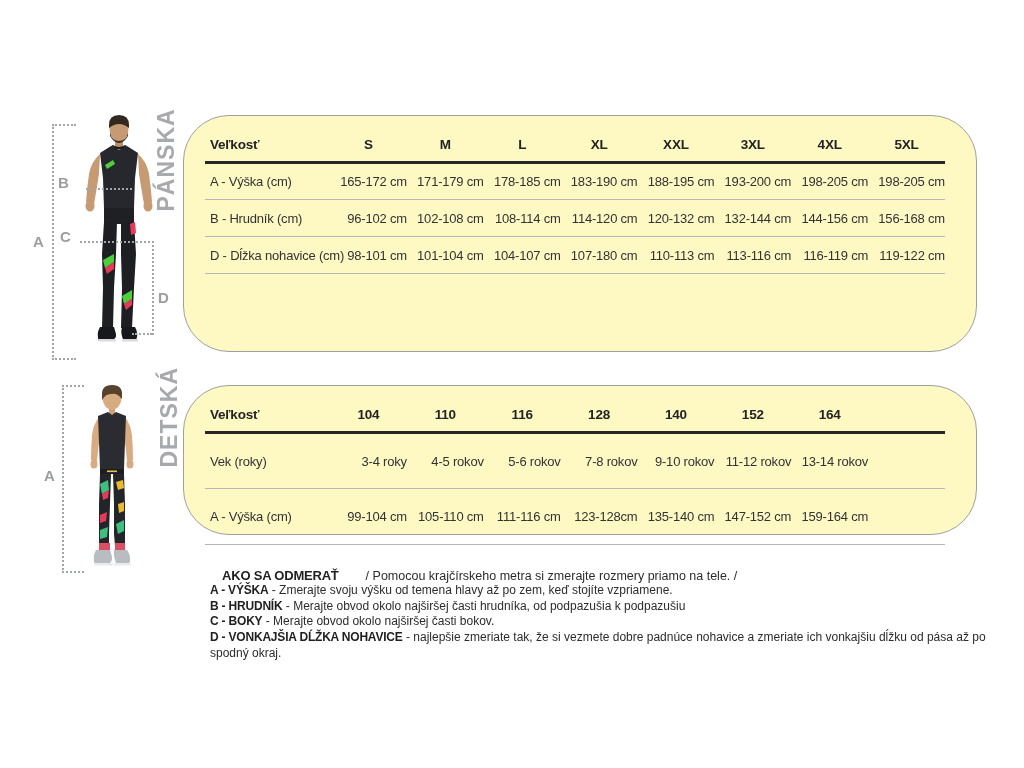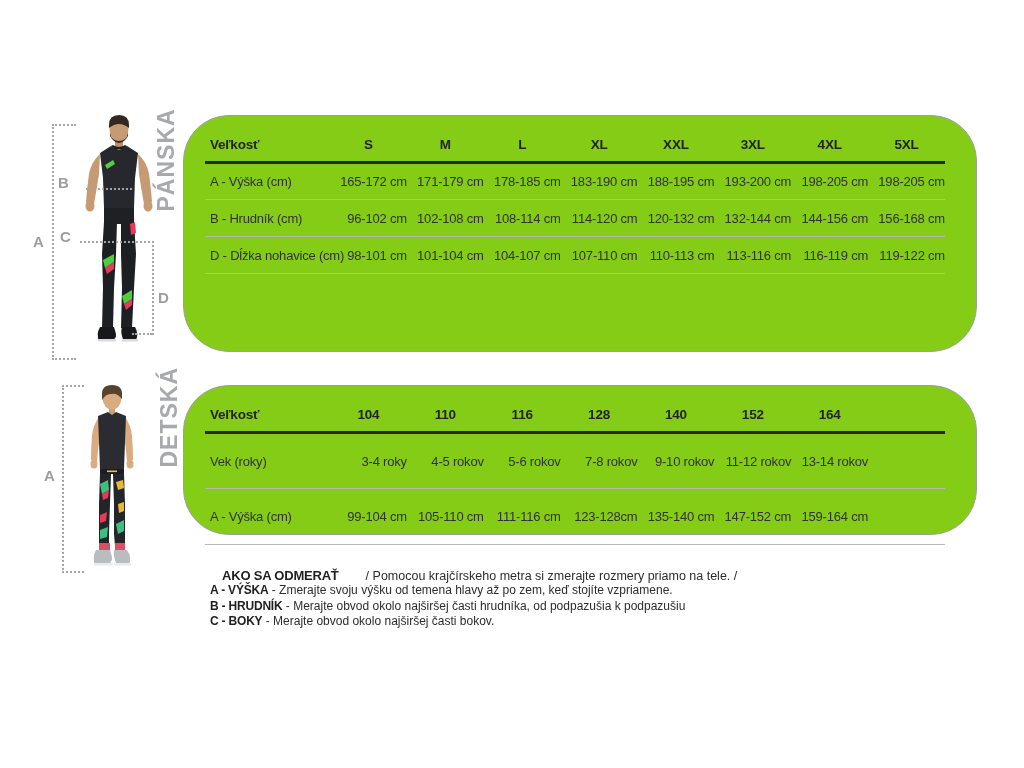--- a/index.html
+++ b/index.html
@@ -6,21 +6,21 @@
   html,body { background:#ffffff; }
   .canvas {
     position:relative; width:1024px; height:768px; background:#ffffff;
     font-family:"Liberation Sans", sans-serif; color:#2a2a2c; overflow:hidden;
   }
   .abs { position:absolute; }
 
   
   .panel {
     position:absolute; border:1px solid #9da0a3; border-radius:46px;
-    background:#84cc16;
+    background:#fef9c3;
   }
   .panel-mens { left:183px; top:115px; width:794px; height:237px; }
   .panel-kids { left:183px; top:385px; width:794px; height:150px; }
 
   
   table.sizes { border-collapse:collapse; table-layout:fixed; width:740px; margin:15px 0 0 21px; }
   table.sizes th {
     font-size:13.5px; font-weight:bold; color:#232325; letter-spacing:-0.2px;
     padding:6px 0 9px 0; text-align:center; border-bottom:3px solid #27272a; white-space:nowrap;
   }
@@ -156,21 +156,21 @@
             <td>120-132 cm</td>
             <td>132-144 cm</td>
             <td>144-156 cm</td>
             <td>156-168 cm</td>
           </tr>
           <tr>
             <td class="lab">D - Dĺžka nohavice (cm)</td>
             <td>98-101 cm</td>
             <td>101-104 cm</td>
             <td>104-107 cm</td>
-            <td>107-110 cm</td>
+            <td>107-180 cm</td>
             <td>110-113 cm</td>
             <td>113-116 cm</td>
             <td>116-119 cm</td>
             <td>119-122 cm</td>
           </tr>
         </tbody>
       </table>
   </div>
 
   <svg class="abs" style="left:76px; top:384px;" width="72" height="192" viewBox="0 0 72 192" aria-hidden="true">
@@ -269,16 +269,17 @@
   </div>
 
   <div class="howto">
     <div class="title-line">
       <b>AKO SA ODMERAŤ</b><span class="sub">/ Pomocou krajčírskeho metra si zmerajte rozmery priamo na tele. /</span>
     </div>
     <div class="items" id="howto-items">
         <div class="hline"><b>A - VÝŠKA</b><span> - Zmerajte svoju výšku od temena hlavy až po zem, keď stojíte vzpriamene.</span></div>
         <div class="hline"><b>B - HRUDNÍK</b><span> - Merajte obvod okolo najširšej časti hrudníka, od podpazušia k podpazušiu</span></div>
         <div class="hline"><b>C - BOKY</b><span> - Merajte obvod okolo najširšej časti bokov.</span></div>
+        <div class="hline"><b>D - VONKAJŠIA DĹŽKA NOHAVICE</b><span> - najlepšie zmeriate tak, že si vezmete dobre padnúce nohavice a zmeriate ich vonkajšiu dĺžku od pása až po spodný okraj.</span></div>
       </div>
   </div>
 
 </div>
 
 </body></html>

